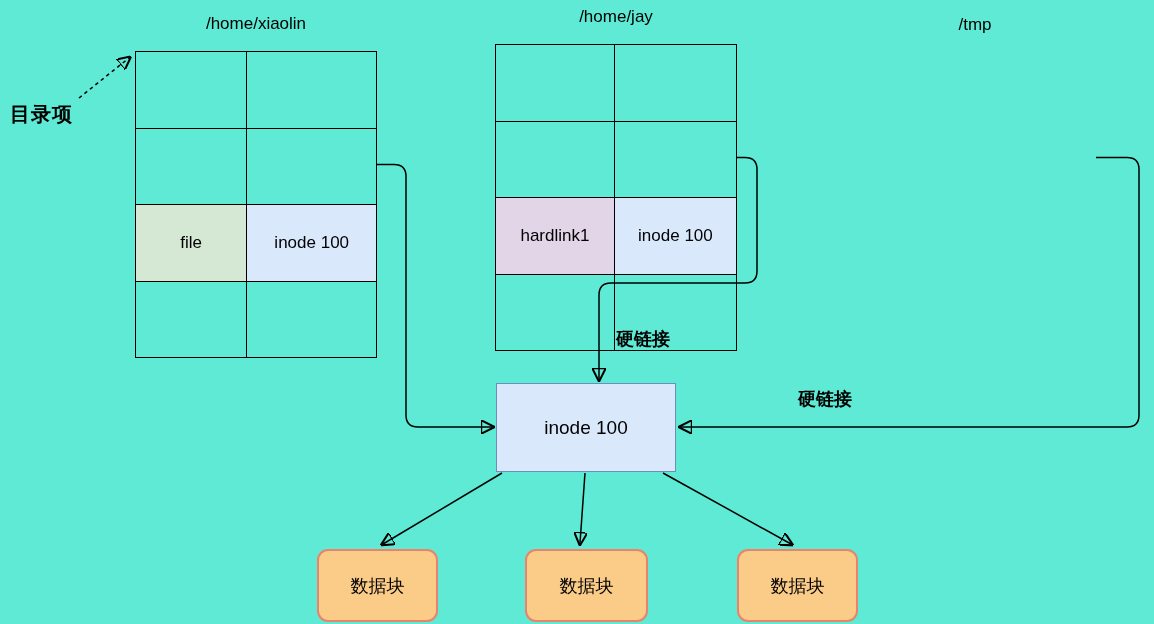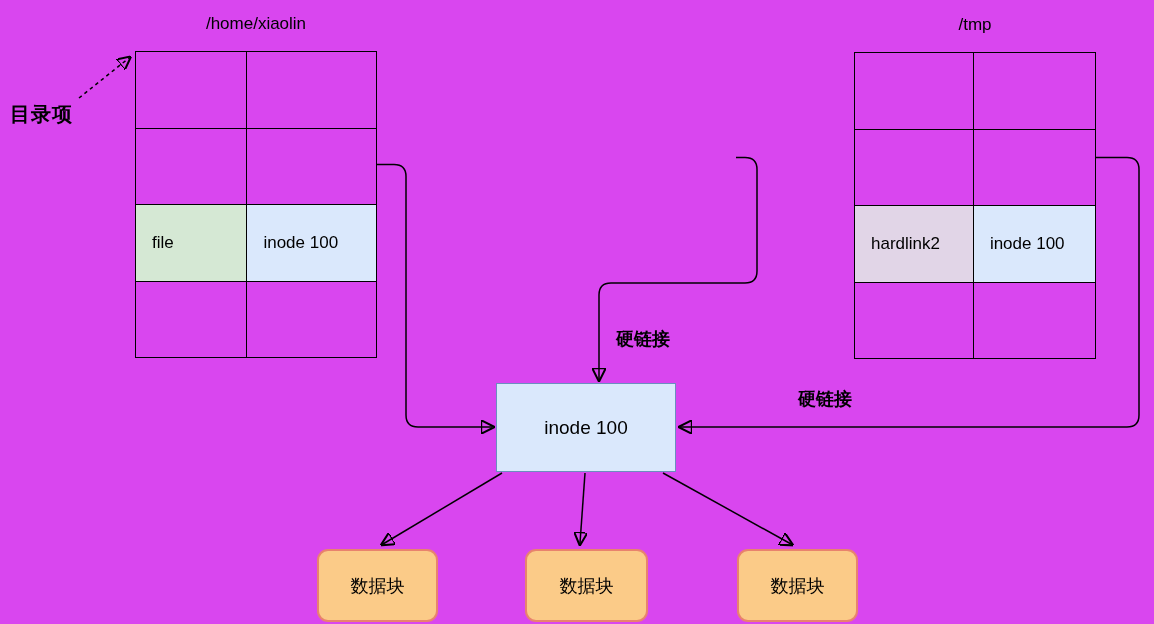--- a/index.html
+++ b/index.html
@@ -1,26 +1,26 @@
 <!DOCTYPE html>
 <html style="--entry-green-fill: #d5e8d4; --entry-green-stroke: #82b366; --entry-purple-fill: #e1d5e7; --entry-purple-stroke: #9673a6; --inode-blue-fill: #dae8fc; --inode-blue-stroke: #6c8ebf; --block-orange-fill: #fbcb88; --block-orange-stroke: #e8836d; --line-black: #000000;"><head>
 <meta charset="utf-8">
 <style>
   html,body{margin:0;padding:0;background:#fff;}
   .canvas{
-    position:relative;width:1154px;height:624px;background:#d946ef;overflow:hidden;
+    position:relative;width:1154px;height:624px;background:#5eead4;overflow:hidden;
     font-family:"Liberation Sans","DejaVu Sans",sans-serif;color:#000;
   }
   
   .dir{position:absolute;width:242px;display:flex;flex-direction:column;}
   .dir-title{height:20px;line-height:20px;text-align:center;font-size:17px;margin-bottom:17px;white-space:nowrap;}
   table.grid{border-collapse:collapse;table-layout:fixed;}
   table.grid td{
     width:108px;height:43.5px;padding:16px;border:1.5px solid #000;
-    text-align:left;vertical-align:middle;font-size:17px;white-space:nowrap;
+    text-align:center;vertical-align:middle;font-size:17px;white-space:nowrap;
   }
   td.g{background:var(--entry-green-fill,#d5e8d4);border:2px solid var(--entry-green-stroke,#82b366);}
   td.p{background:var(--entry-purple-fill,#e1d5e7);border:2px solid var(--entry-purple-stroke,#9673a6);}
   td.b{background:var(--inode-blue-fill,#dae8fc);border:2px solid var(--inode-blue-stroke,#6c8ebf);}
   
   .flabel{position:absolute;white-space:nowrap;font-weight:bold;}
   .dir-entry-label{left:10px;top:101px;font-size:20px;letter-spacing:1px;}
   .hl1{left:603px;top:327px;width:80px;text-align:center;font-size:18px;}
   .hl2{left:785px;top:387px;width:80px;text-align:center;font-size:18px;}
   
@@ -64,43 +64,46 @@
         <td class="b">inode 100</td>
       </tr>
       <tr>
             <td></td>
             <td></td>
           </tr>
     </tbody>
       </table>
   </div>
 
-
-  <div class="dir" style="left:854px;top:7px;margin-top:8px;">
-    <div class="dir-title">/tmp</div>
+  <div class="dir" style="left:495px;top:7px;">
+    <div class="dir-title">/home/jay</div>
     <table class="grid">
       <tbody>
           <tr>
             <td></td>
             <td></td>
           </tr>
       <tr>
             <td></td>
             <td></td>
           </tr>
       <tr>
-        <td class="p">hardlink2</td>
+        <td class="p">hardlink1</td>
         <td class="b">inode 100</td>
       </tr>
       <tr>
             <td></td>
             <td></td>
           </tr>
     </tbody>
       </table>
+  </div>
+
+  <div class="dir" style="left:854px;top:7px;margin-top:8px;">
+    <div class="dir-title">/tmp</div>
   </div>
 
   <div class="flabel dir-entry-label">目录项</div>
   <div class="flabel hl1">硬链接</div>
   <div class="flabel hl2">硬链接</div>
 
   <div class="inode-box">inode 100</div>
 
   <div class="block block1">数据块</div>
   <div class="block block2">数据块</div>

